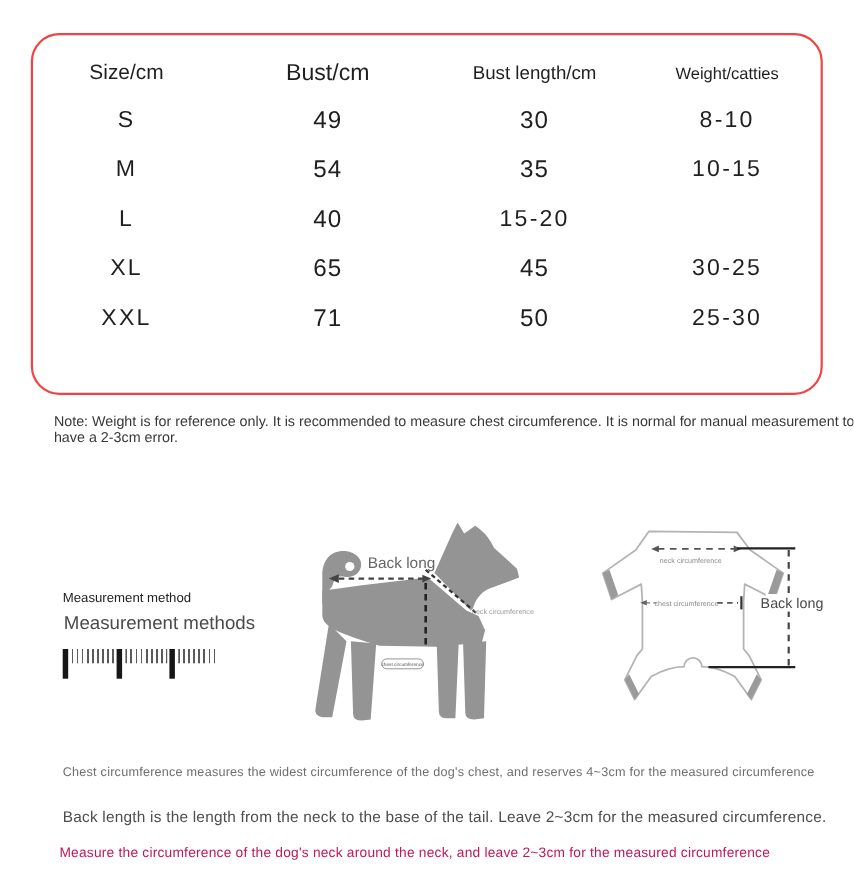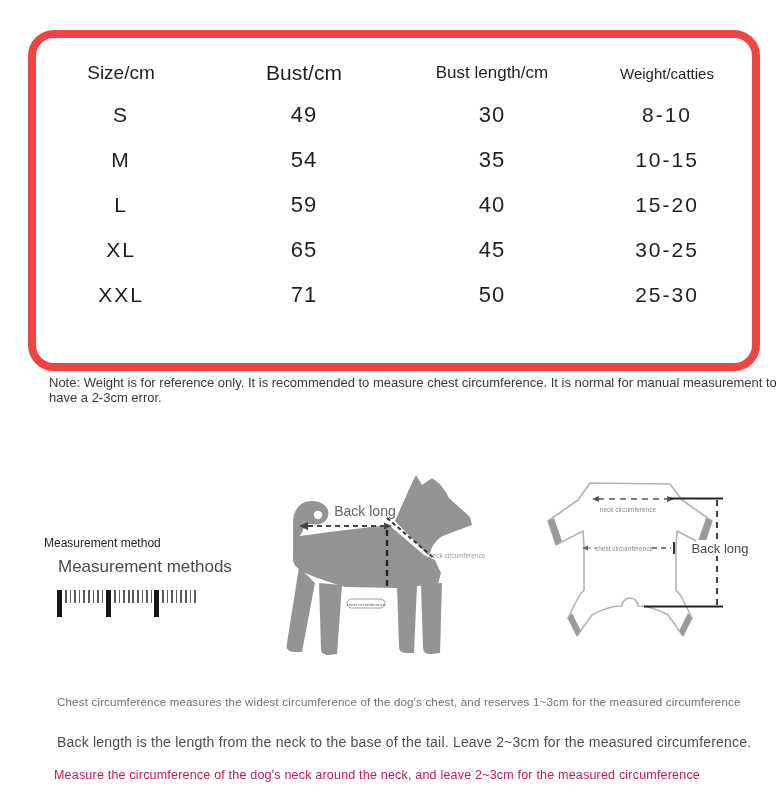--- a/index.html
+++ b/index.html
@@ -3,33 +3,33 @@
 <meta charset="utf-8">
 <style>
   html,body{margin:0;padding:0;background:#fff;}
   .canvas{
     position:relative;width:776px;height:800px;background:#ffffff;overflow:hidden;
     font-family:"Liberation Sans", sans-serif;color:#1f1f1f;
   }
   
   .size-table{
     position:absolute;left:28px;top:30px;width:716px;height:309px;
-    border:8px solid #ef4444;border-radius:26px;background:#fff;
+    border:2px solid #ef4444;border-radius:26px;background:#fff;
     padding-top:16px;box-sizing:content-box;
   }
   .t-row{display:grid;grid-template-columns:170px 196px 180px 170px;align-items:center;height:45px;}
   .t-row.header{height:38px;}
   .t-cell{text-align:center;font-size:22px;letter-spacing:1px;color:#1f1f1f;}
   .t-row.header .t-cell{letter-spacing:0;}
   .h0{font-size:19px;} .h1{font-size:21px;} .h2{font-size:17px;} .h3{font-size:15px;}
   .c0{font-size:21px;letter-spacing:2px;} .c3{letter-spacing:2px;font-size:21px;}
   
   .note{position:absolute;left:13px;top:375px;width:756px;font-size:13px;color:#383838;margin-left:36px;}
   
-  .m-method{position:absolute;left:44px;top:536px;font-size:12px;color:#222;}
+  .m-method{position:absolute;left:57px;top:536px;font-size:12px;color:#222;}
   .m-methods{position:absolute;left:58px;top:557px;font-size:17px;color:#4a4a4a;}
   .ruler{position:absolute;left:57px;top:590px;width:141px;height:28px;}
   .ruler-bar{position:absolute;top:0;width:5px;height:27px;background:#161616;}
   .ruler-ticks{position:absolute;top:0;height:13px;
     background:repeating-linear-gradient(to right,#5a5a5a 0 1.7px,transparent 1.7px 4.6px);}
   .dog-svg{position:absolute;left:285px;top:455px;}
   .garment-svg{position:absolute;left:540px;top:455px;}
   svg text{font-family:"Liberation Sans", sans-serif;}
   
   .inst1{position:absolute;left:57px;top:696px;font-size:11.5px;color:#6f6f6f;letter-spacing:.2px;}
@@ -55,21 +55,20 @@
       <div class="t-cell c3">8-10</div>
     </div>
     <div class="t-row">
       <div class="t-cell c0">M</div>
       <div class="t-cell">54</div>
       <div class="t-cell">35</div>
       <div class="t-cell c3">10-15</div>
     </div>
     <div class="t-row">
       <div class="t-cell c0">L</div>
-      <div class="t-cell">59</div>
       <div class="t-cell">40</div>
       <div class="t-cell c3">15-20</div>
     </div>
     <div class="t-row">
       <div class="t-cell c0">XL</div>
       <div class="t-cell">65</div>
       <div class="t-cell">45</div>
       <div class="t-cell c3">30-25</div>
     </div>
     <div class="t-row">
@@ -141,17 +140,17 @@
     <line x1="134" y1="87" x2="134" y2="99" stroke="#333" stroke-width="2"></line>
     <text x="84" y="96" text-anchor="middle" font-size="6.5" fill="#8a8a8a">chest circumference</text>
 
     <line x1="130" y1="43.5" x2="183" y2="43.5" stroke="#222" stroke-width="2.2"></line>
     <line x1="104" y1="151.5" x2="183" y2="151.5" stroke="#222" stroke-width="2.2"></line>
     <line x1="177" y1="45" x2="177" y2="151" stroke="#444" stroke-width="2" stroke-dasharray="6 5"></line>
     <rect x="156" y="85" width="47" height="16" fill="#ffffff"></rect>
     <text x="180" y="97.5" text-anchor="middle" font-size="13" fill="#4a4a4a">Back long</text>
   </svg>
 
-  <div class="inst1">Chest circumference measures the widest circumference of the dog's chest, and reserves 1~3cm for the measured circumference</div>
+  <div class="inst1">Chest circumference measures the widest circumference of the dog's chest, and reserves 4~3cm for the measured circumference</div>
   <div class="inst2">Back length is the length from the neck to the base of the tail. Leave 2~3cm for the measured circumference.</div>
   <div class="inst3">Measure the circumference of the dog's neck around the neck, and leave 2~3cm for the measured circumference</div>
 
 </div>
 
 </body></html>

